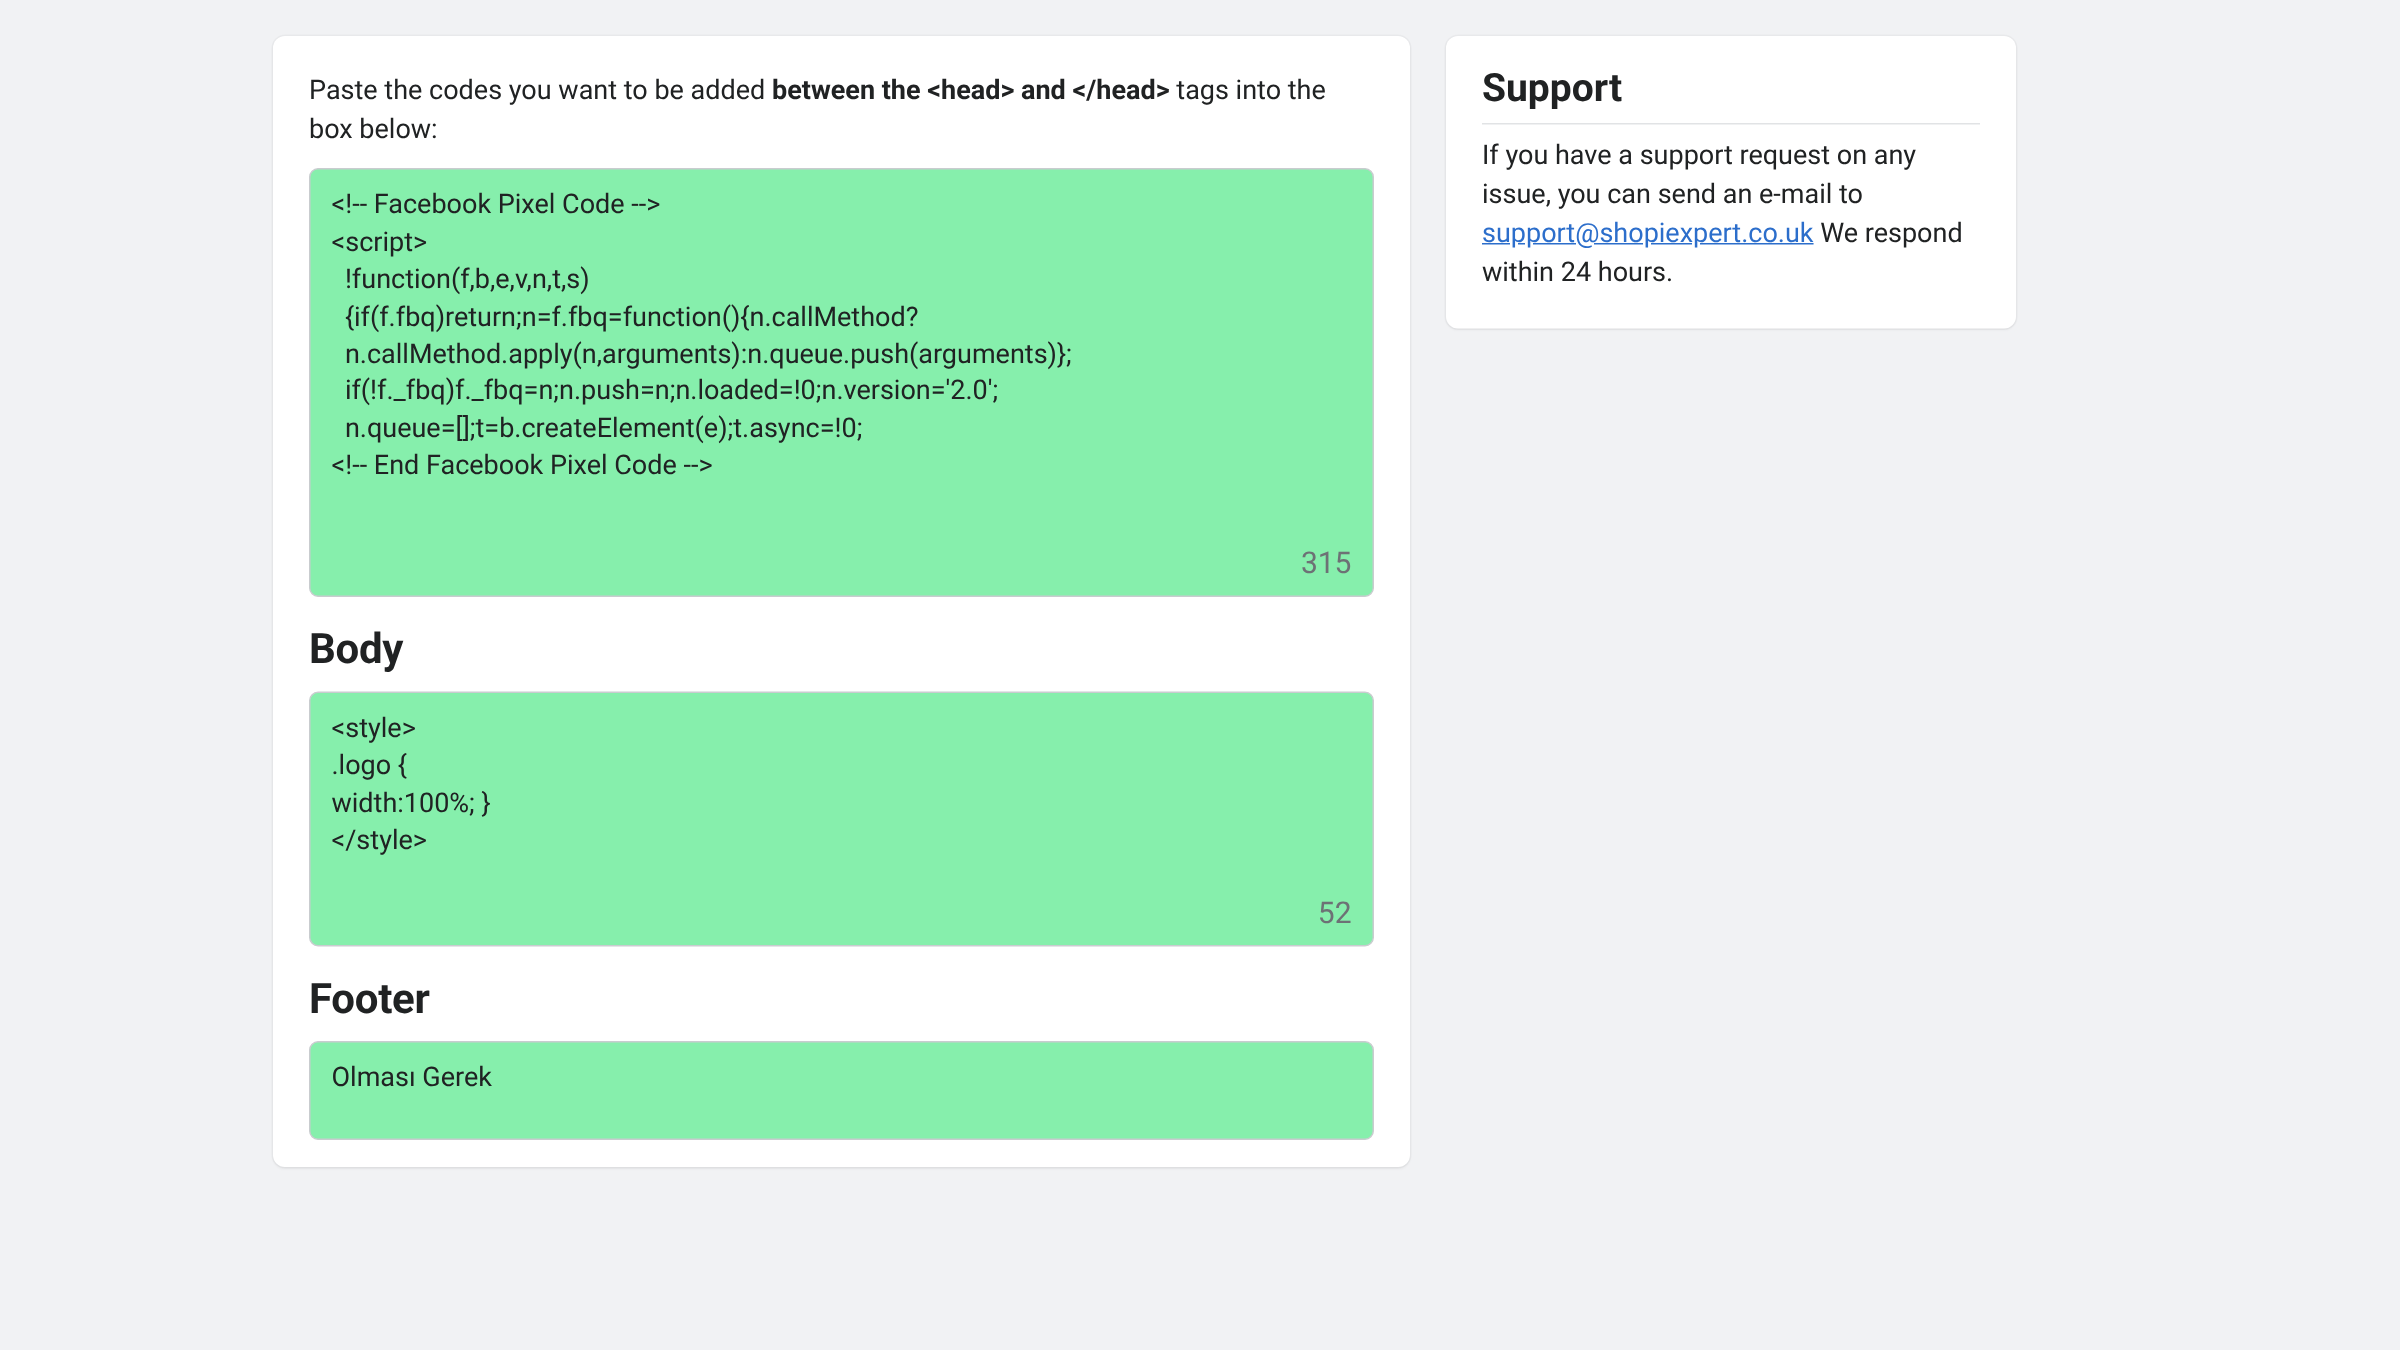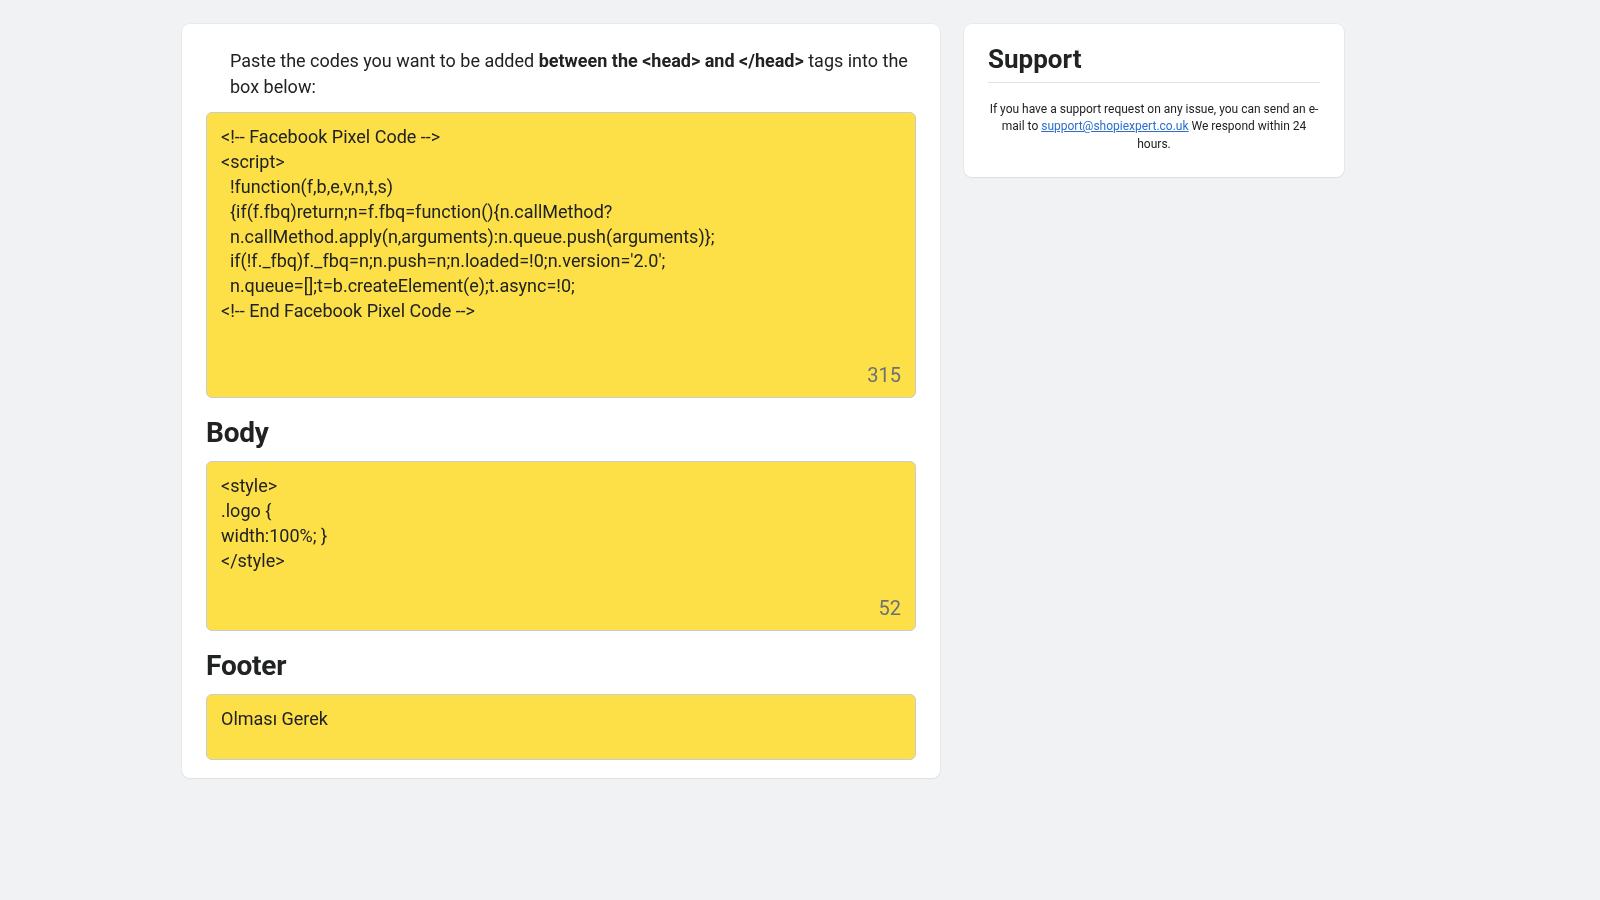--- a/index.html
+++ b/index.html
@@ -37,28 +37,27 @@
     font-size: 28px;
     font-weight: 700;
     margin-bottom: 12px;
     letter-spacing: -0.2px;
   }
   .section-desc {
     font-size: 18px;
     line-height: 1.45;
     margin-bottom: 12px;
     color: #202223;
-    margin-left: 24px;
   }
   .section-desc strong { font-weight: 700; }
   .code-box {
     position: relative;
     border: 1px solid #c9cccf;
     border-radius: 6px;
-    background: #fde047;
+    background: #86efac;
     margin-bottom: 18px;
   }
   .code-textarea {
     width: 100%;
     border: none;
     outline: none;
     resize: none;
     font-family: inherit;
     font-size: 18px;
     line-height: 1.38;
@@ -74,30 +73,29 @@
   .char-count {
     position: absolute;
     right: 14px;
     bottom: 10px;
     font-size: 20px;
     color: #6d7175;
   }
   .side-card h2 {
     font-size: 26px;
     font-weight: 700;
-    margin-bottom: 10px;
+    margin-bottom: 0;
     padding-bottom: 8px;
     border-bottom: 1px solid #e1e3e5;
   }
   .support-text {
-    font-size: 12px;
+    font-size: 18px;
     line-height: 1.45;
     color: #202223;
     padding-top: 8px;
-    text-align: center;
   }
   .support-text a {
     color: #2c6ecb;
     text-decoration: underline;
   }
 </style>
 </head>
 <body>
 
 <div class="page">

